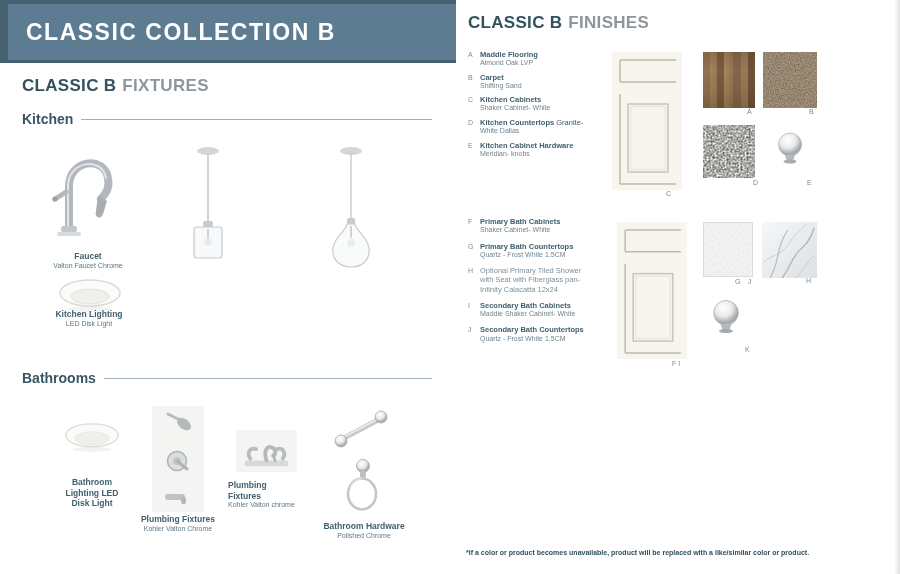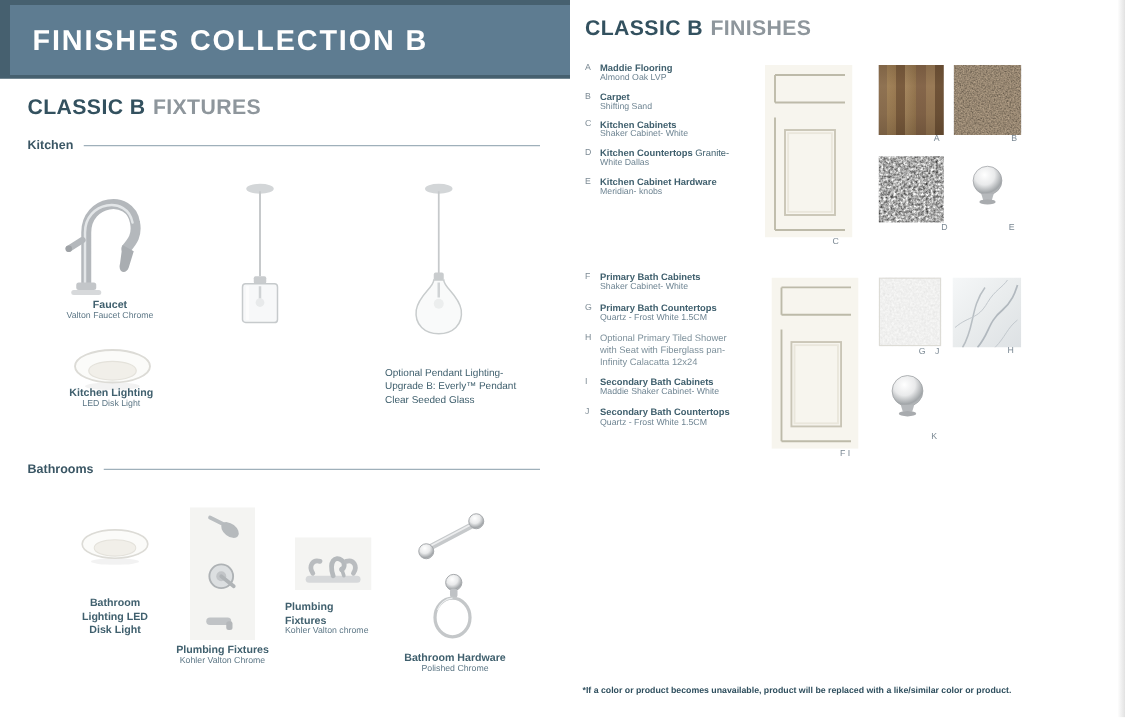--- a/index.html
+++ b/index.html
@@ -12,21 +12,21 @@
   .banner-inner { width:100%; height:100%; background:var(--banner-bg,#5e7c91); display:flex; align-items:center; padding-left:18px; }
   .banner-title { color:#ffffff; font-size:23px; font-weight:bold; letter-spacing:1.5px; }
 
   
   .h-split { font-size:17px; font-weight:bold; letter-spacing:.3px; white-space:nowrap; }
   .h-dark { color:var(--heading-dark,#33515f); }
   .h-gray { color:var(--heading-gray,#8e969c); margin-left:6px; }
 
   
   .rule-row { display:flex; align-items:center; }
-  .rule-label { font-size:10px; font-weight:bold; color:#3a5664; white-space:nowrap; }
+  .rule-label { font-size:14px; font-weight:bold; color:#3a5664; white-space:nowrap; }
   .rule { flex:1; border-top:1px solid #9fb0ba; margin-left:8px; }
 
   
   .cap { text-align:center; color:var(--body-text,#40606e); line-height:1.25; }
   .cap.left { text-align:left; }
   .cap .t { font-weight:bold; font-size:8.5px; }
   .cap .s { font-size:7px; color:#5d7786; }
   .wide { word-spacing:11px; }
   .pend-cap { font-size:8px; color:var(--body-text,#40606e); line-height:1.3; text-align:left; }
 
@@ -102,21 +102,21 @@
       </feComponentTransfer>
       <feBlend in="gc" in2="SourceGraphic" mode="multiply"></feBlend>
     </filter>
   </defs>
 </svg>
 
 <div class="page">
 
   <div class="abs banner">
     <div class="banner-inner">
-      <span class="banner-title">FINISHES COLLECTION B</span>
+      <span class="banner-title">CLASSIC COLLECTION B</span>
     </div>
   </div>
 
   <div class="abs h-split" style="left:22px; top:76px;">
     <span class="h-dark">CLASSIC B</span><span class="h-gray">FIXTURES</span>
   </div>
 
   <div class="abs rule-row" style="left:22px; top:111px; width:410px;">
     <span class="rule-label">Kitchen</span>
     <span class="rule"></span>
@@ -124,21 +124,21 @@
 
   <svg class="abs" style="left:50px; top:142px;" width="76" height="100" viewBox="0 0 76 100">
     <path d="M19 84 V44 C19 18 54 13 58 36 C60 46 56 51 51 57" fill="none" stroke="#b4b8bc" stroke-width="8" stroke-linecap="round"></path>
     <path d="M18 84 V44 C18 19 52 14 56 36" fill="none" stroke="#e3e6e8" stroke-width="2" stroke-linecap="round"></path>
     <path d="M48 54 L57 59 L53 72 C51 78 44 76 46 69 Z" fill="#a9adb1"></path>
     <path d="M16 50 L5 57" stroke="#b4b8bc" stroke-width="5" stroke-linecap="round"></path>
     <circle cx="5" cy="57" r="2.6" fill="#9ea2a6"></circle>
     <rect x="11" y="84" width="16" height="6" rx="2" fill="#c3c6c9"></rect>
     <rect x="7" y="90" width="24" height="4" rx="2" fill="#d7d9db"></rect>
   </svg>
-  <div class="abs cap" style="left:28px; top:238px; width:120px;">
+  <div class="abs cap" style="left:28px; top:251px; width:120px;">
     <div class="t">Faucet</div>
     <div class="s">Valton Faucet Chrome</div>
   </div>
 
   <svg class="abs" style="left:58px; top:276px;" width="64" height="38" viewBox="0 0 64 38">
     <ellipse cx="32" cy="33" rx="22" ry="3" fill="rgba(0,0,0,0.05)"></ellipse>
     <ellipse cx="32" cy="17" rx="30" ry="13" fill="#fbfbf9" stroke="#dcdbd6" stroke-width="1.5"></ellipse>
     <ellipse cx="32" cy="20.5" rx="19" ry="7.5" fill="#f1efe9" stroke="#e4e2db" stroke-width="1"></ellipse>
   </svg>
   <div class="abs cap" style="left:30px; top:309px; width:118px;">
@@ -157,21 +157,20 @@
   </svg>
 
   <svg class="abs" style="left:327px; top:144px;" width="48" height="128" viewBox="0 0 48 128">
     <ellipse cx="24" cy="7" rx="11" ry="4" fill="#d3d6d8"></ellipse>
     <rect x="23.3" y="9" width="1.4" height="66" fill="#c6c9cb"></rect>
     <rect x="20" y="74" width="8" height="6" rx="1.5" fill="#c9ccce"></rect>
     <path d="M20 80 C20 86 8 92 6 104 C4.5 116 13 123 24 123 C35 123 43.5 116 42 104 C40 92 28 86 28 80 Z" fill="#f4f6f6" fill-opacity="0.55" stroke="#c8cccd" stroke-width="1.2"></path>
     <path d="M24 82 v12" stroke="#d0d3d5" stroke-width="2"></path>
     <circle cx="24" cy="99" r="4" fill="#eceeee"></circle>
   </svg>
-  <div class="abs pend-cap" style="left:308px; top:294px; width:106px;">Optional Pendant Lighting- Upgrade B: Everly™ Pendant Clear Seeded Glass</div>
 
   <div class="abs rule-row" style="left:22px; top:370px; width:410px;">
     <span class="rule-label">Bathrooms</span>
     <span class="rule"></span>
   </div>
 
   <svg class="abs" style="left:64px; top:420px;" width="56" height="34" viewBox="0 0 64 38">
     <ellipse cx="32" cy="33" rx="22" ry="3" fill="rgba(0,0,0,0.05)"></ellipse>
     <ellipse cx="32" cy="17" rx="30" ry="13" fill="#fbfbf9" stroke="#dcdbd6" stroke-width="1.5"></ellipse>
     <ellipse cx="32" cy="20.5" rx="19" ry="7.5" fill="#f1efe9" stroke="#e4e2db" stroke-width="1"></ellipse>

